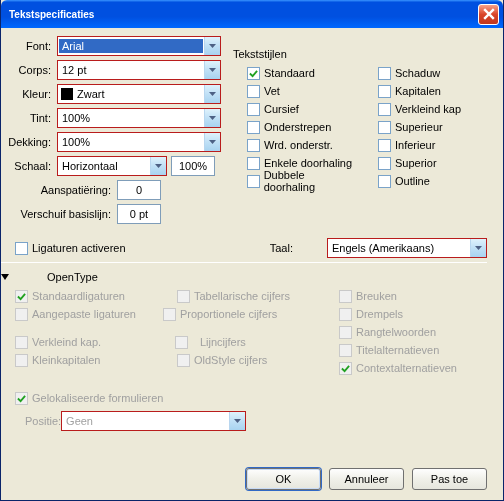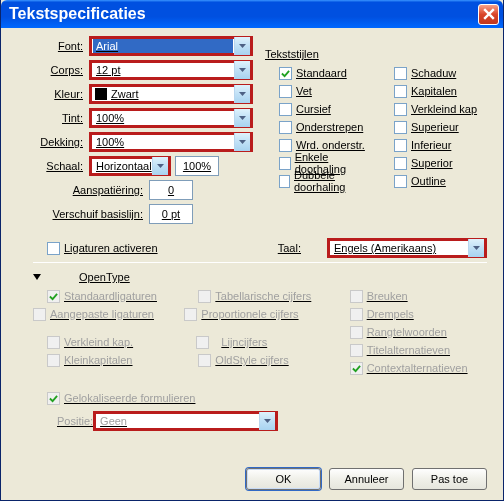--- a/index.html
+++ b/index.html
@@ -22,60 +22,59 @@
     position: relative;
   }
   .titlebar {
     height: 28px;
     background: linear-gradient(to bottom, #3a95ff 0%, #0050e0 8%, #0050e0 60%, #0068ff 100%);
     display: flex;
     align-items: center;
     padding: 0 4px 0 8px;
     color: #fff;
     font-weight: bold;
-    font-size: 16px;
+    font-size: 10px;
     border-top-left-radius: 6px;
     border-top-right-radius: 6px;
   }
   .titlebar .title { flex: 1; }
   .closebtn {
     width: 21px; height: 21px;
     background: linear-gradient(to bottom, #f9a28a, #d9452a 50%, #c0371e);
     border: 1px solid #fff;
     border-radius: 3px;
     color: #fff;
     display: flex; align-items: center; justify-content: center;
     font-weight: bold;
     cursor: pointer;
   }
   .closebtn svg { width: 12px; height: 12px; }
   .content {
-    padding: 8px 16px 0 32px;
-    text-decoration: underline;
+    padding: 8px 16px 0 0;
   }
   .row {
     display: flex;
     align-items: center;
     margin-bottom: 4px;
   }
   .lbl {
     width: 56px;
     text-align: right;
     padding-right: 6px;
   }
   .lbl-wide {
     width: 116px;
     text-align: right;
     padding-right: 6px;
   }
   .combo {
     display: flex;
     align-items: center;
     background: #fff;
-    border: 3px solid #b91c1c;
+    border: 1px solid #b91c1c;
     height: 20px;
     position: relative;
   }
   .combo .val {
     flex: 1;
     padding: 0 4px;
     white-space: nowrap;
     overflow: hidden;
   }
   .combo .val.sel {
@@ -135,21 +134,21 @@
     display: flex; align-items: center; justify-content: center;
   }
   .cb.dis .box { background: #f0f0f0; border-color:#c9c9c9; }
   .cb.dis .lbltxt { color: #a0a0a0; }
   .cb .box svg { width: 9px; height: 9px; }
   .check-green { stroke: #21a121; }
   .taalrow {
     display: flex;
     align-items: center;
     margin-top: 6px;
-    gap: 26px;
+    gap: 34px;
   }
   .ot-header {
     display: flex;
     align-items: center;
     margin-top: 8px;
     cursor: pointer;
     gap: 35px;
   }
   .ot-header .tri {
     width:0;height:0;
@@ -270,21 +269,21 @@
             <span class="val">100%</span>
             <div class="arrow">
                 <svg viewBox="0 0 7 4">
                   <path d="M0 0 L3.5 4 L7 0 Z" fill="#4d6185"></path>
                 </svg>
               </div>
           </div>
         </div>
         <div class="row">
           <span class="lbl">Schaal:</span>
-          <div class="combo" style="width:82px">
+          <div class="combo" style="width:110px">
             <span class="val">Horizontaal</span>
             <div class="arrow">
                 <svg viewBox="0 0 7 4">
                   <path d="M0 0 L3.5 4 L7 0 Z" fill="#4d6185"></path>
                 </svg>
               </div>
           </div>
           <div style="width:4px"></div>
           <div class="textin" style="width:44px">
             <span>100%</span>
@@ -403,21 +402,21 @@
       <div class="ot-col">
         <div class="ot-block" id="ot-1a">
             <div class="cb dis" style="margin-left: 14px;">
               <div class="box">
                 <svg viewBox="0 0 10 10">
                   <path d="M1 5 L4 8 L9 2" fill="none" stroke-width="2" class="check-green"></path>
                 </svg>
               </div>
               <span class="lbltxt">Standaardligaturen</span>
             </div>
-            <div class="cb dis" style="">
+            <div class="cb dis" style="margin-left: 14px;">
               <div class="box"></div>
               <span class="lbltxt">Aangepaste ligaturen</span>
             </div>
           </div>
         <div class="ot-block" id="ot-1b">
             <div class="cb dis" style="margin-left: 14px;">
               <div class="box"></div>
               <span class="lbltxt">Verkleind kap.</span>
             </div>
             <div class="cb dis" style="margin-left: 14px;">

